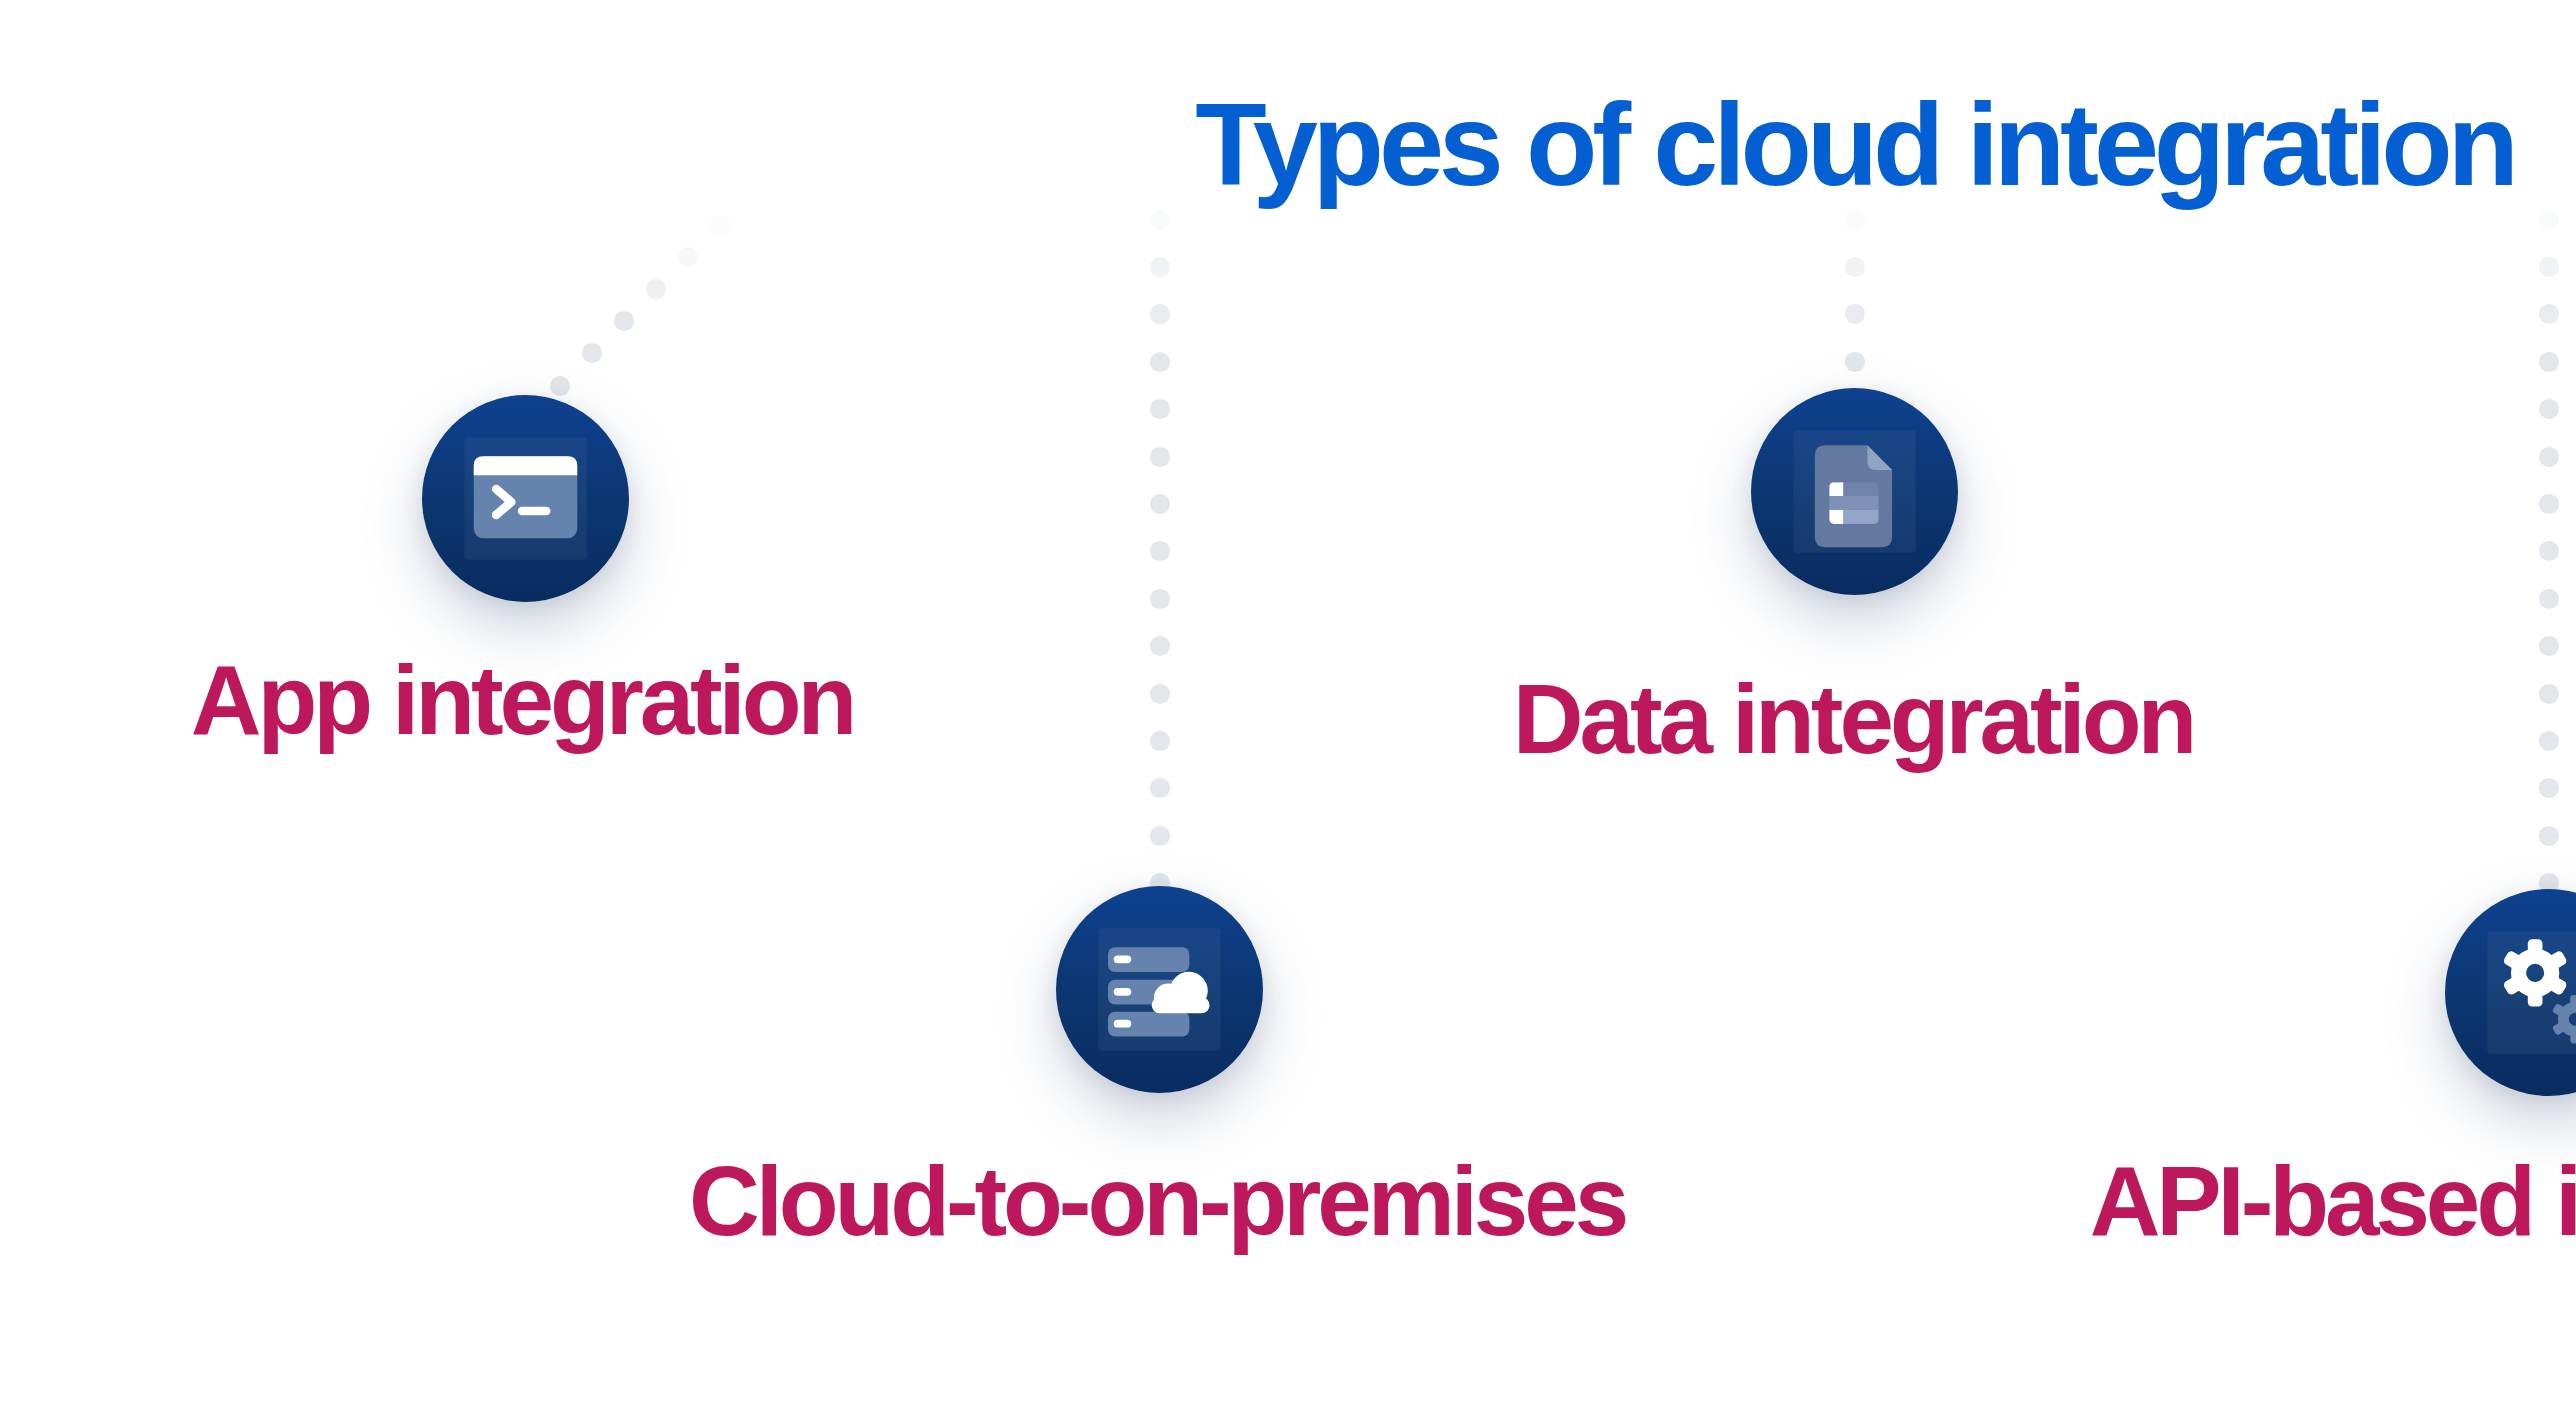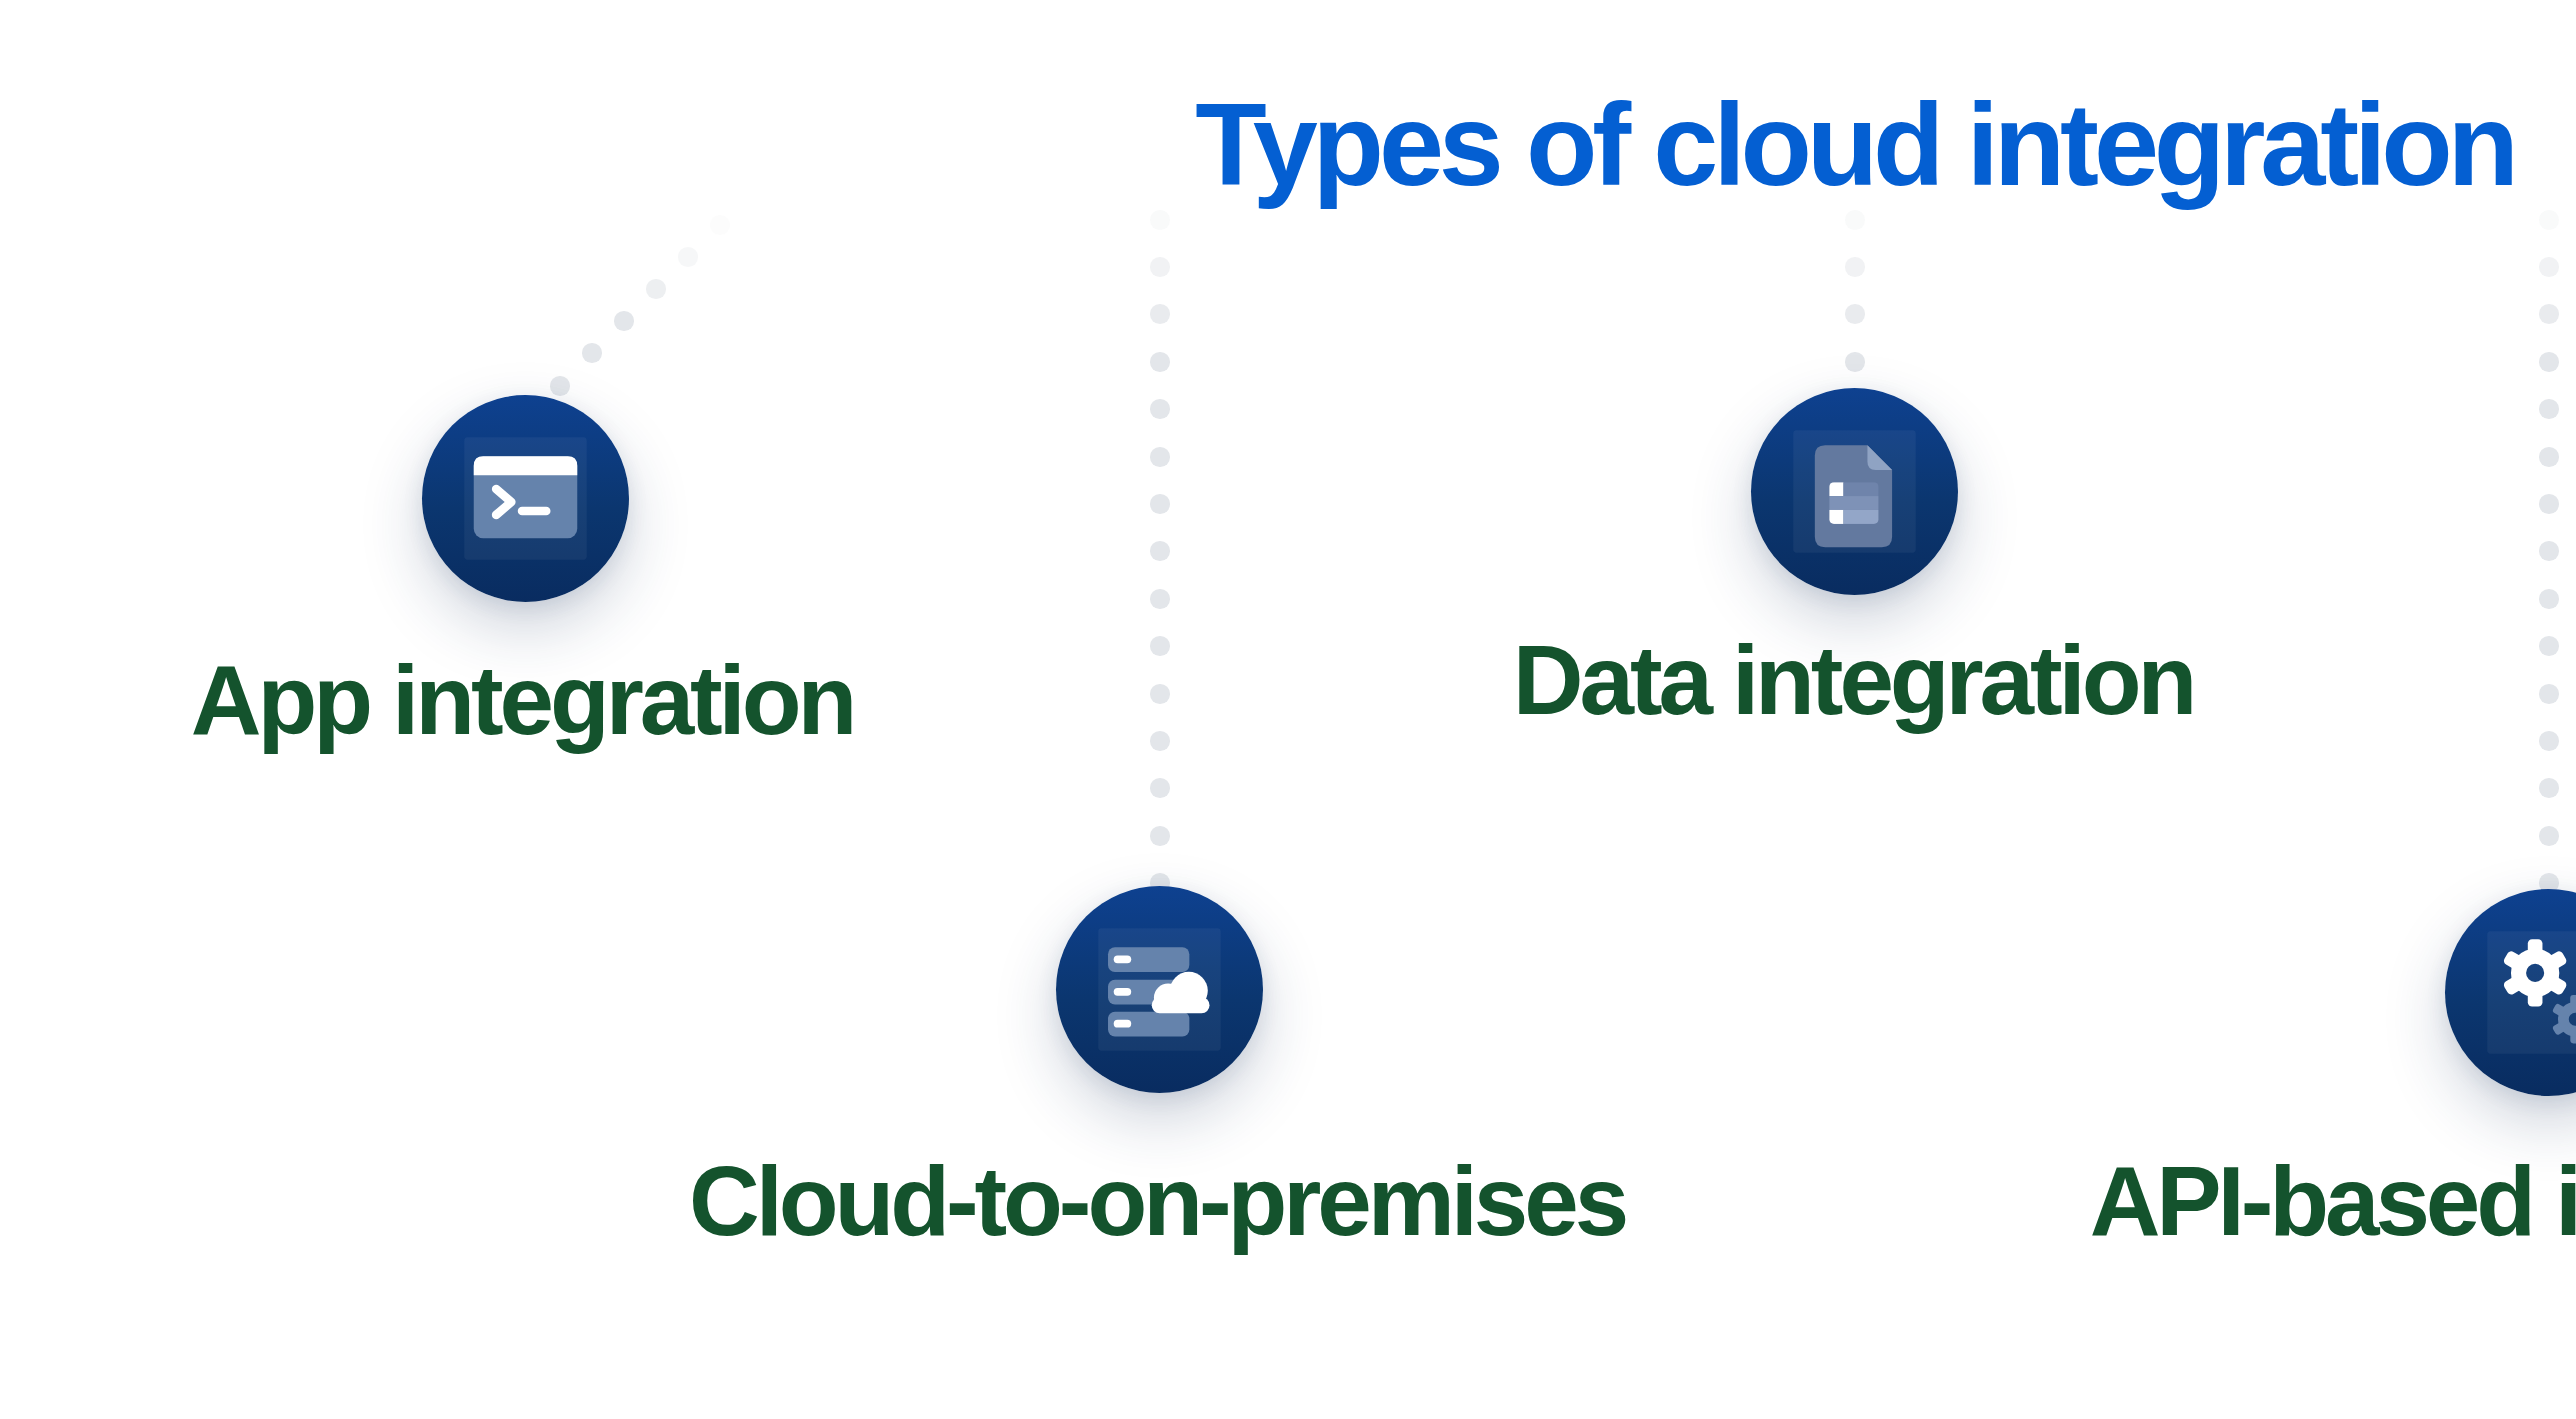--- a/index.html
+++ b/index.html
@@ -52,21 +52,21 @@
 
   
   .label {
     position: absolute;
     transform: translateX(-50%);
     text-align: center;
     font-size: 98px;
     font-weight: 700;
     letter-spacing: -4.1px;
     line-height: 1.16;
-    color: #14532d;
+    color: #be185d;
     white-space: nowrap;
     z-index: 2;
   }
 </style>
 </head>
 <body>
 
 <div id="canvas">
 
   <div class="title" style="color: rgb(4, 95, 210);">Types of cloud integration</div>
@@ -163,21 +163,21 @@
       </defs>
       <g clip-path="url(#tableClip)">
         <rect x="9.07" y="10.92" width="1.65" height="1.61" fill="#FFFFFF"></rect>
         <rect x="10.72" y="10.92" width="4.08" height="1.61" fill="#6F84AB"></rect>
         <rect x="9.07" y="12.53" width="5.73" height="1.61" fill="#7E92B7"></rect>
         <rect x="9.07" y="14.14" width="1.65" height="1.62" fill="#FFFFFF"></rect>
         <rect x="10.72" y="14.14" width="4.08" height="1.62" fill="#93A6C8"></rect>
       </g>
     </svg>
   </div>
-  <div class="label" style="left:1853px; top:624px;">
+  <div class="label" style="left:1853px; top:663px;">
     <div class="line">Data integration</div>
   </div>
 
   <div class="node-circle" style="left:2549px; top:993px;">
     <svg viewBox="0 0 24 24">
       <rect x="4.9" y="4.9" width="14.2" height="14.2" rx="0.4" fill="rgba(255,255,255,0.05)"></rect>
       <g fill="#FFFFFF">
         <rect x="9.6" y="5.83" width="1.7" height="1.9" rx="0.5" transform="rotate(0 10.45 9.73)"></rect>
         <rect x="9.6" y="5.83" width="1.7" height="1.9" rx="0.5" transform="rotate(60 10.45 9.73)"></rect>
         <rect x="9.6" y="5.83" width="1.7" height="1.9" rx="0.5" transform="rotate(120 10.45 9.73)"></rect>

